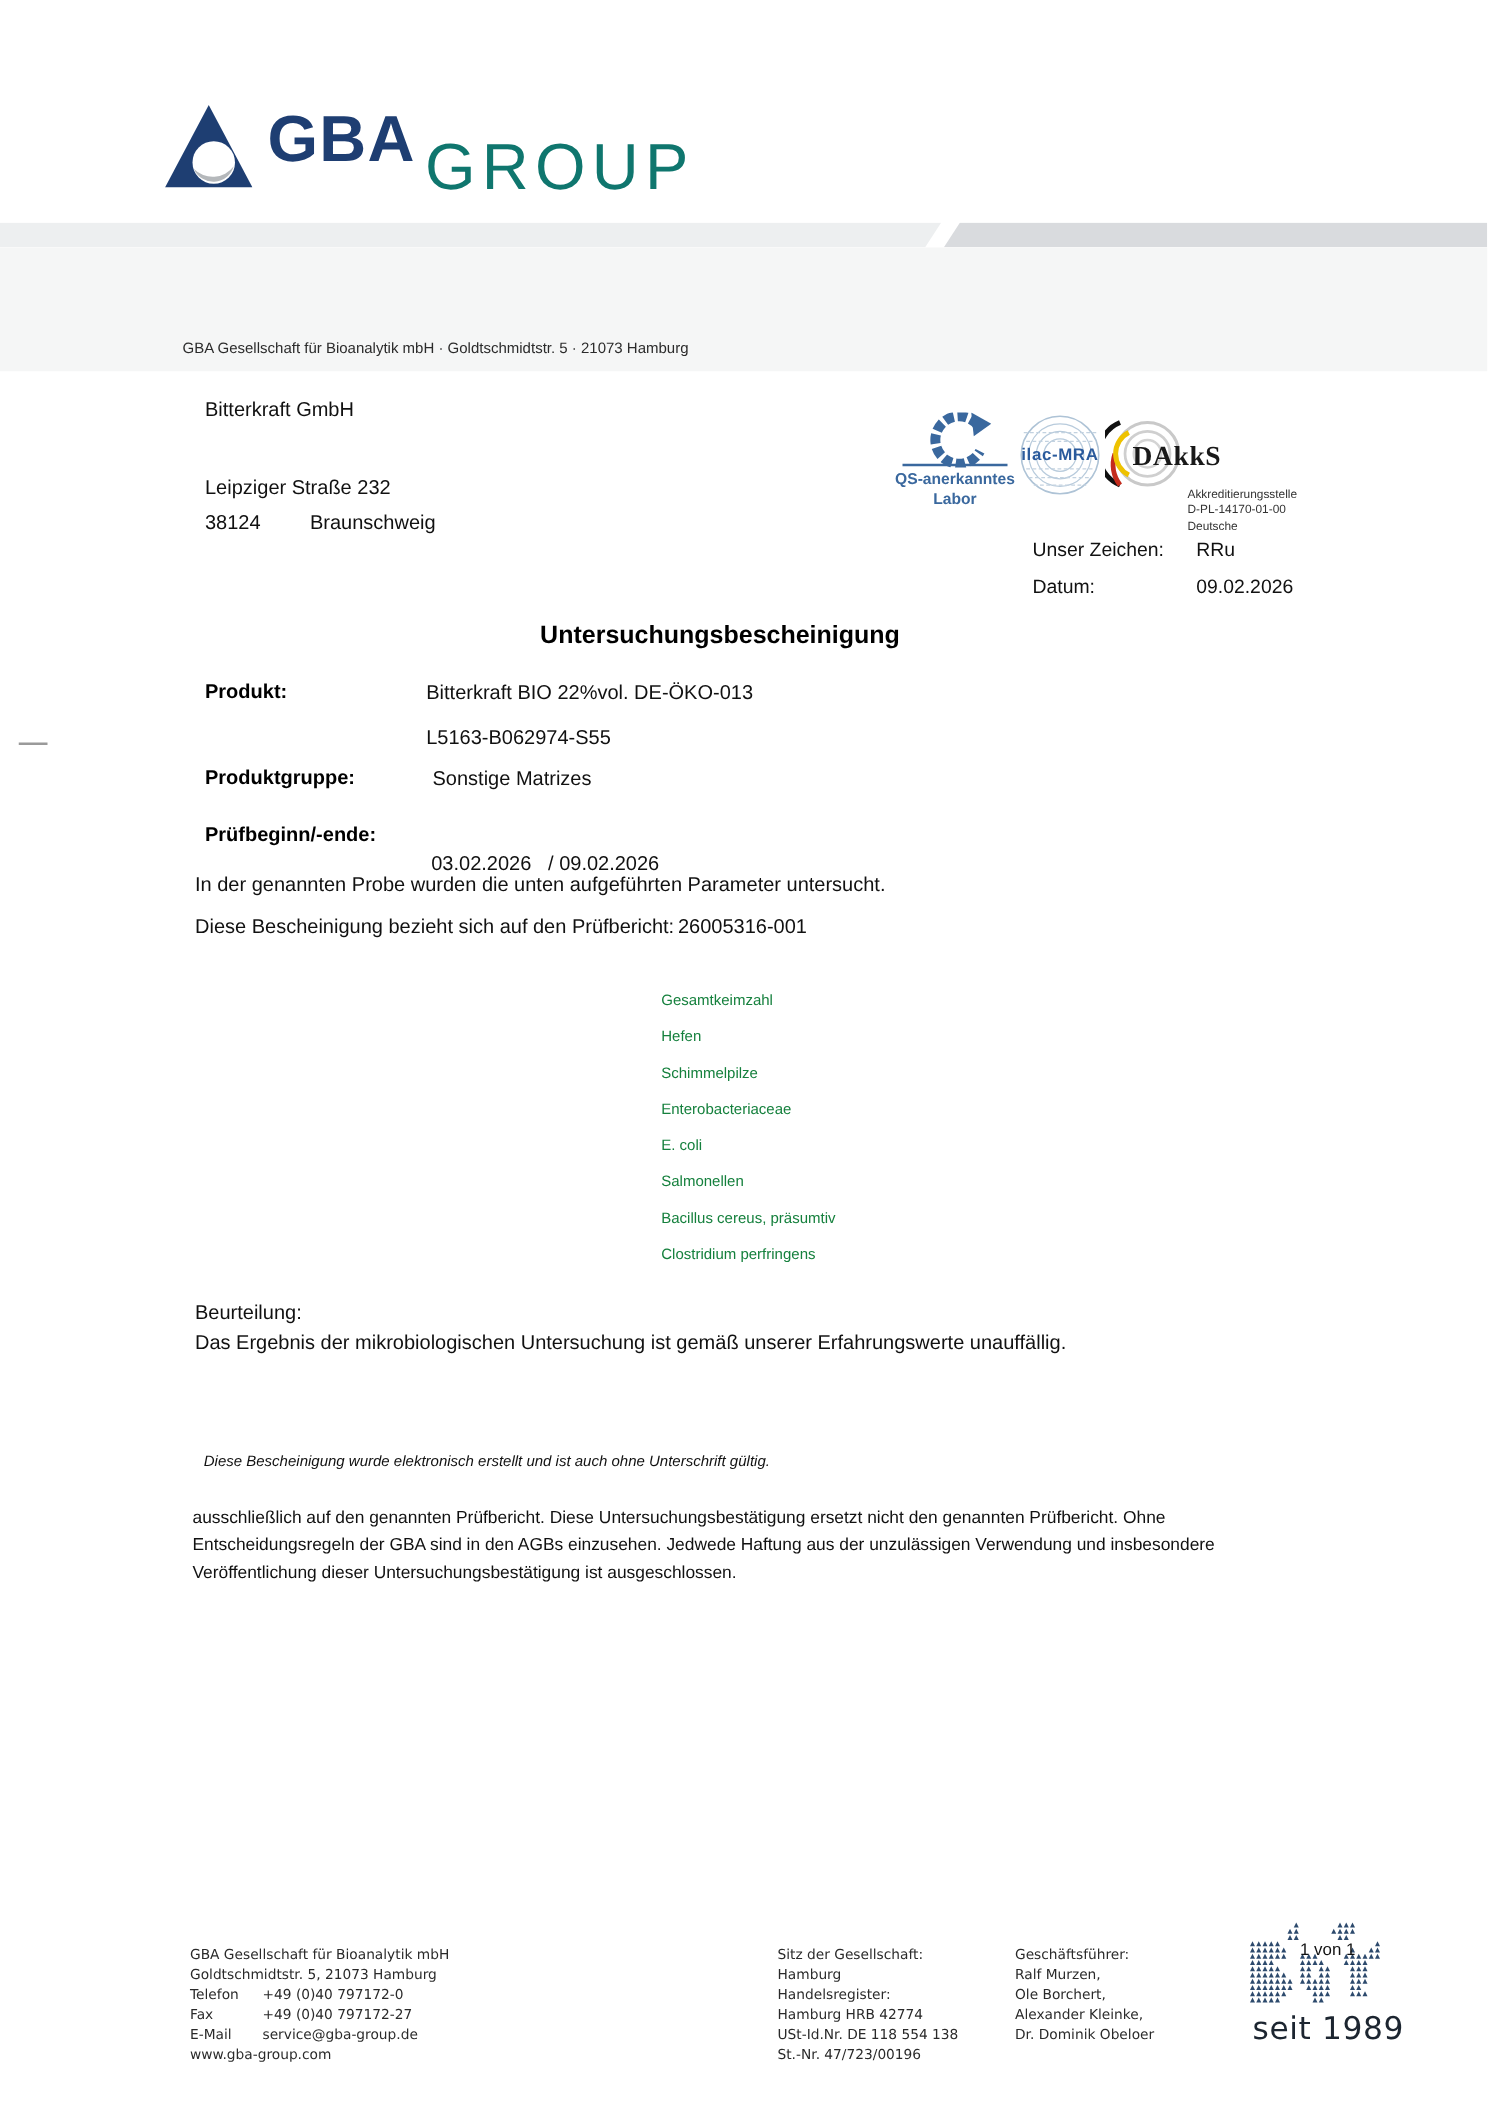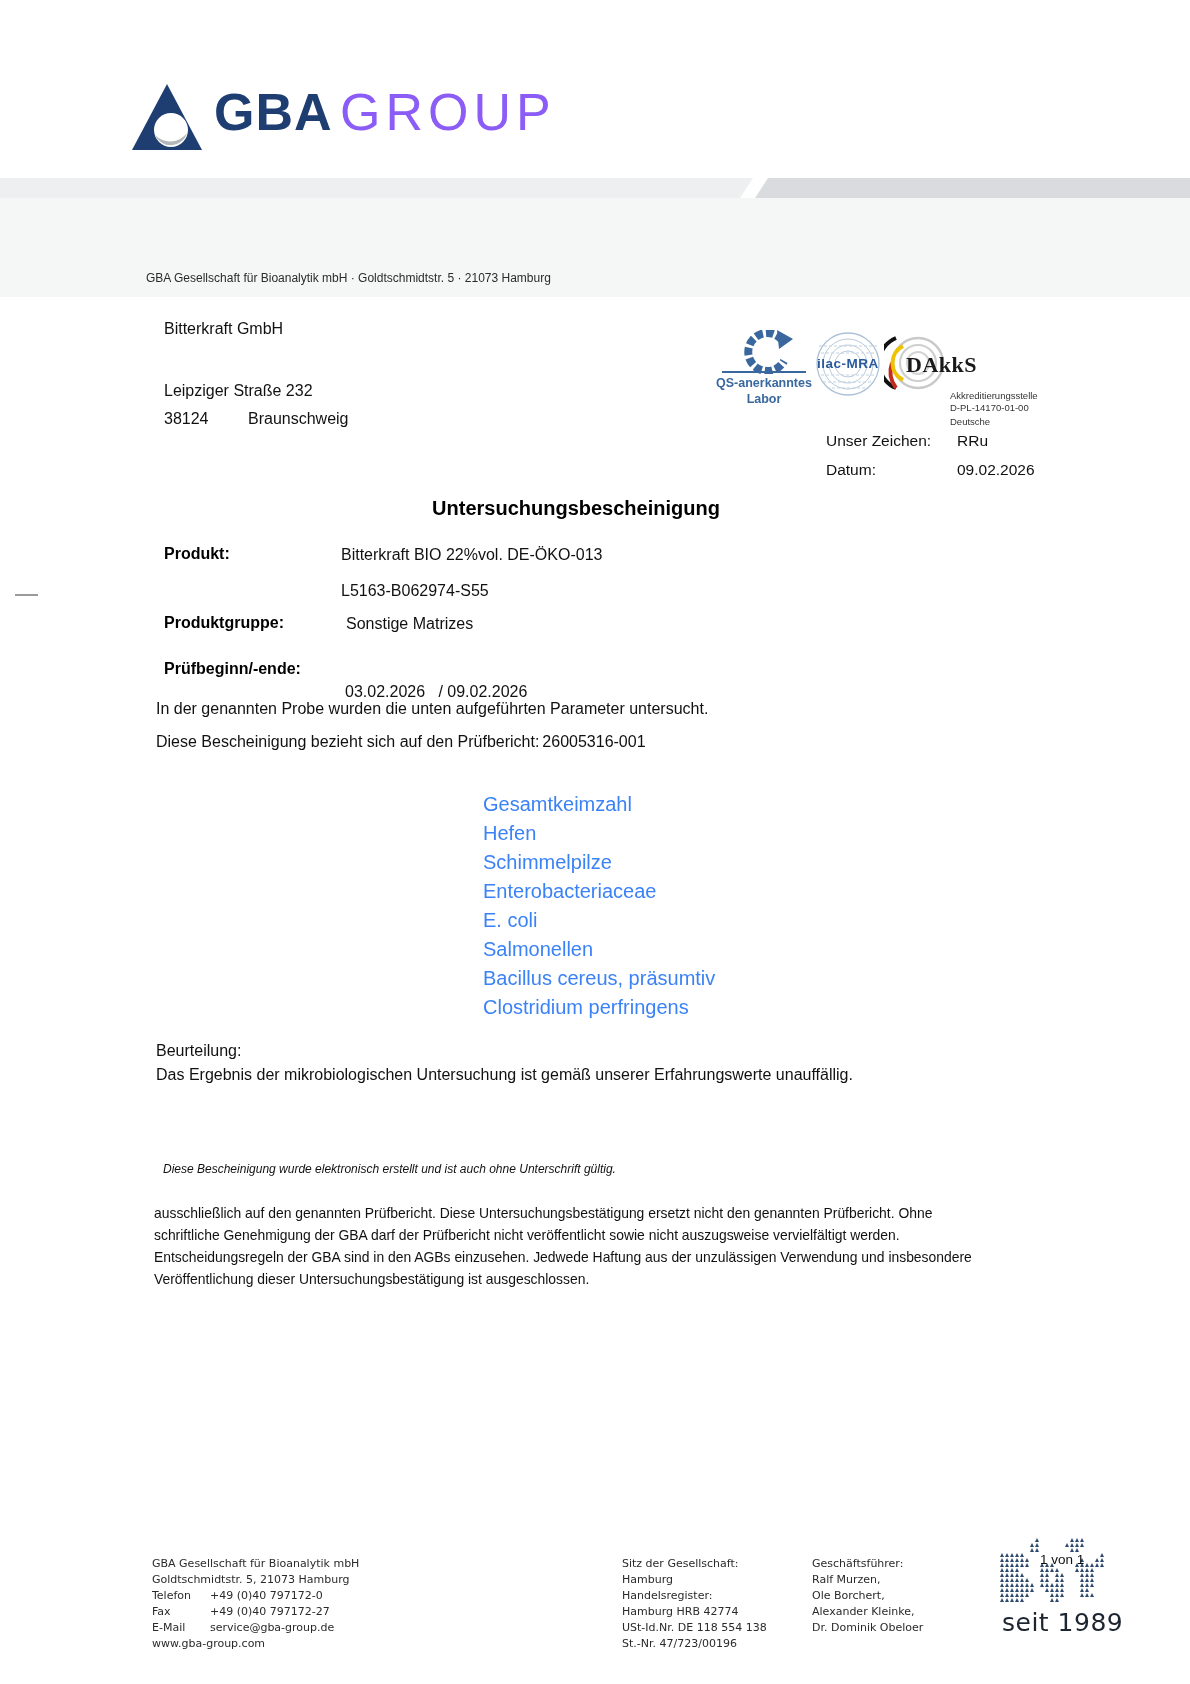--- a/index.html
+++ b/index.html
@@ -2,21 +2,21 @@
 <html><head>
 <meta charset="utf-8">
 <style>
   html,body{margin:0;padding:0;background:#ffffff;}
   body{width:1190px;height:1684px;position:relative;overflow:hidden;
        font-family:"Liberation Sans",sans-serif;color:#1a1a1a;}
   .abs{position:absolute;}
   .nowrap{white-space:pre;}
   
   .gba-word{font-weight:700;color:#1e3e72;font-size:52px;letter-spacing:1px;}
-  .group-word{font-weight:400;color:#8b5cf6;font-size:52px;letter-spacing:5px;}
+  .group-word{font-weight:400;color:#0f766e;font-size:52px;letter-spacing:5px;margin-top:22px;}
   
   .band1-left{left:0;top:178px;width:768px;height:20px;background:#edeff0;
       clip-path:polygon(0 0,753px 0,740px 100%,0 100%);}
   .band1-right{left:740px;top:178px;width:450px;height:20px;background:#d9dbde;
       clip-path:polygon(28px 0,100% 0,100% 100%,15px 100%);}
   .band2{left:0;top:198px;width:1190px;height:99px;background:#f5f6f6;}
   .sender-line{left:146px;top:271px;font-size:12px;color:#2b2b2b;text-align:center;}
   
   .recip{font-size:16px;color:#111;}
   
@@ -26,21 +26,21 @@
   .dakks-word{font-family:"Liberation Serif",serif;font-weight:700;font-size:22px;color:#191919;letter-spacing:0.5px;}
   .dakks-sub{font-size:9.5px;line-height:12px;color:#333;}
   
   .meta-label{font-size:15.5px;color:#111;}
   .meta-value{font-size:15.5px;color:#111;}
   
   .doc-title{font-size:20px;font-weight:700;color:#000;text-align:center;}
   .flabel{font-size:16px;font-weight:700;color:#000;}
   .fvalue{font-size:16px;color:#111;}
   .body-text{font-size:16px;color:#111;}
-  .param-list div{height:29px;font-size:20px;color:#3b82f6;}
+  .param-list div{height:29px;font-size:12px;color:#15803d;margin-left:46px;}
   .italic-note{font-size:12px;font-style:italic;color:#111;}
   .legal{font-size:13.9px;color:#111;line-height:22px;}
   
   .foot{font-family:"DejaVu Sans",sans-serif;font-size:11px;line-height:16px;color:#2a2a2a;}
   .foot-grid{display:grid;grid-template-columns:58px auto;}
   .pagecount{font-size:13.5px;color:#111;}
   .since{font-family:"DejaVu Sans",sans-serif;font-size:25px;color:#1c2530;letter-spacing:0.5px;}
   [data-name="anniversary-mosaic"]{width:108px;height:68px;}
   [data-name="anniversary-mosaic"] i{position:absolute;width:0;height:0;
       border-left:2.4px solid transparent;border-right:2.4px solid transparent;
@@ -136,21 +136,20 @@
   <div data-name="parameter-item">Clostridium perfringens</div>
 </div>
 
 <div class="abs body-text" style="left:156px;top:1042px;" data-name="assessment-label">Beurteilung:</div>
 <div class="abs body-text nowrap" style="left:156px;top:1066px;" data-name="assessment-text">Das Ergebnis der mikrobiologischen Untersuchung ist gemäß unserer Erfahrungswerte unauffällig.</div>
 
 <div class="abs italic-note nowrap" style="left:163px;top:1162px;" data-name="electronic-validity-note">Diese Bescheinigung wurde elektronisch erstellt und ist auch ohne Unterschrift gültig.</div>
 
 <div class="abs legal" style="left:154px;top:1202px;" data-name="legal-paragraph">
   <div class="nowrap" data-name="legal-line">ausschließlich auf den genannten Prüfbericht. Diese Untersuchungsbestätigung ersetzt nicht den genannten Prüfbericht. Ohne</div>
-  <div class="nowrap" data-name="legal-line">schriftliche Genehmigung der GBA darf der Prüfbericht nicht veröffentlicht sowie nicht auszugsweise vervielfältigt werden.</div>
   <div class="nowrap" data-name="legal-line">Entscheidungsregeln der GBA sind in den AGBs einzusehen. Jedwede Haftung aus der unzulässigen Verwendung und insbesondere</div>
   <div class="nowrap" data-name="legal-line">Veröffentlichung dieser Untersuchungsbestätigung ist ausgeschlossen.</div>
 </div>
 
 <div class="abs foot" style="left:152px;top:1556px;" data-name="footer-company-block">
   <div data-name="footer-company-name">GBA Gesellschaft für Bioanalytik mbH</div>
   <div data-name="footer-company-address">Goldtschmidtstr. 5, 21073 Hamburg</div>
   <div class="foot-grid">
     <span data-name="footer-phone-label">Telefon</span>
     <span data-name="footer-phone-value">+49 (0)40 797172-0</span>

